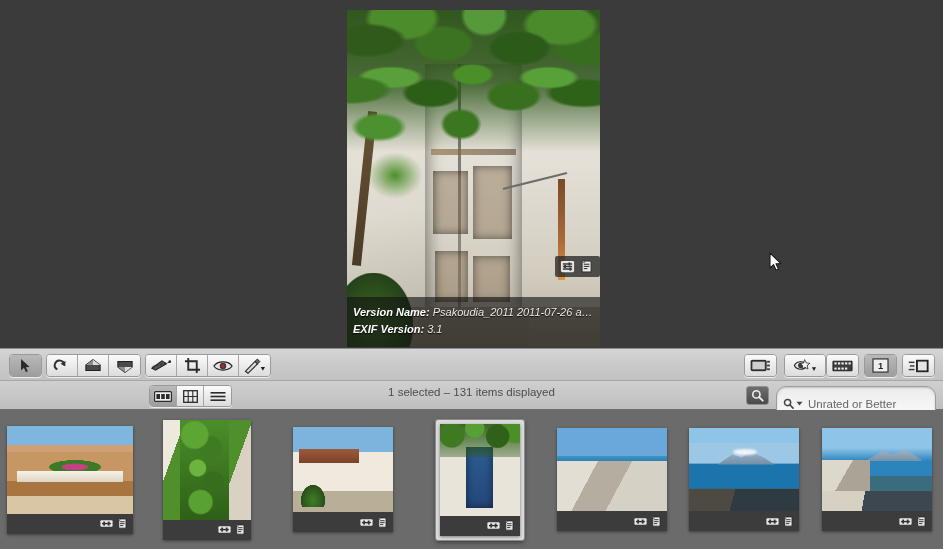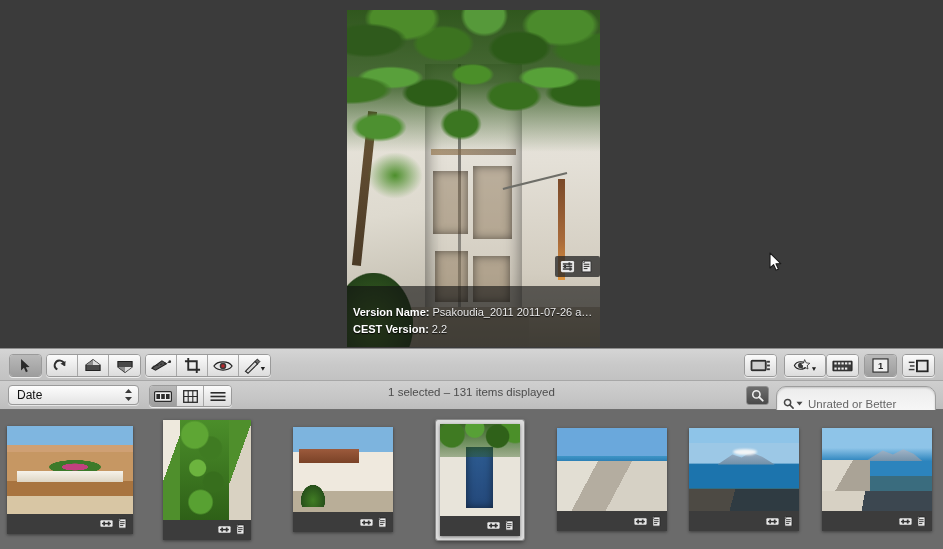--- a/index.html
+++ b/index.html
@@ -75,21 +75,21 @@
       radial-gradient(ellipse at 16% 84%, #4d9030 0 6%, transparent 8%),
       linear-gradient(180deg,#2c5419 0%, rgba(44,84,25,.85) 55%, transparent 100%);
   }
   .ph-leaf-low{position:absolute;left:8%;top:42%;width:22%;height:14%;
     background:radial-gradient(ellipse at 50% 50%,#4d8f2c,rgba(77,143,44,0) 70%);}
 
   
   .meta-overlay{
     position:absolute;left:0;bottom:0;width:100%;
     background:rgba(18,18,18,.62);
-    padding:18px 0 9px 0;box-sizing:border-box;
+    padding:7px 0 9px 0;box-sizing:border-box;font-style:italic;
   }
   .meta-row{
     color:#f2f2f2;font-size:11px;line-height:17px;padding:0 6px;
     white-space:nowrap;overflow:hidden;text-overflow:ellipsis;
     text-shadow:0 1px 1px rgba(0,0,0,.9);
   }
   .meta-row b{font-weight:bold;color:#ffffff;}
   .meta-row span{font-weight:normal;color:#e9e9e9;}
 
   
@@ -290,22 +290,22 @@
           <rect x="4" y="9.6" width="4" height="1.2" fill="#3a3a3a"></rect>
         </svg>
       </div>
 
       <div class="meta-overlay">
         <div class="meta-row">
           <b>Version Name:</b>
           <span>Psakoudia_2011 2011-07-26 a…</span>
         </div>
         <div class="meta-row">
-          <b>CEST Version:</b>
-          <span>2.2</span>
+          <b>EXIF Version:</b>
+          <span>3.1</span>
         </div>
       </div>
     </div>
 
     <svg class="cursor" viewBox="0 0 14 20">
       <path d="M1 1 L1 16 L4.6 12.6 L7.1 18.2 L9.4 17.1 L7 11.8 L11.8 11.6 Z" fill="#ffffff" stroke="#1a1a1a" stroke-width="1.1" stroke-linejoin="round"></path>
     </svg>
   </div>
 
   <div class="tbar">
@@ -428,29 +428,20 @@
           <rect x="0.8" y="10" width="6" height="1.5" fill="#3a3a3a"></rect>
           <rect x="9" y="1" width="12" height="12" fill="#2e2e2e" stroke="#161616"></rect>
           <rect x="10.4" y="2.4" width="9.2" height="9.2" fill="#e6e6e6"></rect>
         </svg>
       </div>
     </div>
   </div>
 
   <div class="tbar2"></div>
 
-  <div class="sortsel">
-    <div class="lbl">Date</div>
-    <div class="arrows">
-      <svg width="9" height="14" viewBox="0 0 9 14">
-        <path d="M4.5 1 L8 5 L1 5 Z" fill="#3a3a3a"></path>
-        <path d="M4.5 13 L1 9 L8 9 Z" fill="#3a3a3a"></path>
-      </svg>
-    </div>
-  </div>
 
   <div class="grp" style="left:149px;top:385px;">
     <div class="tb on" style="width:27px;height:20px;">
       <svg width="18" height="11" viewBox="0 0 18 11">
         <rect x="0.6" y="0.6" width="16.8" height="9.8" rx="1" fill="#f0f0f0" stroke="#2b2b2b" stroke-width="1.2"></rect>
         <rect x="2.4" y="3" width="3.6" height="5" fill="#2b2b2b"></rect>
         <rect x="7.2" y="3" width="3.6" height="5" fill="#2b2b2b"></rect>
         <rect x="12" y="3" width="3.6" height="5" fill="#2b2b2b"></rect>
       </svg>
     </div>

